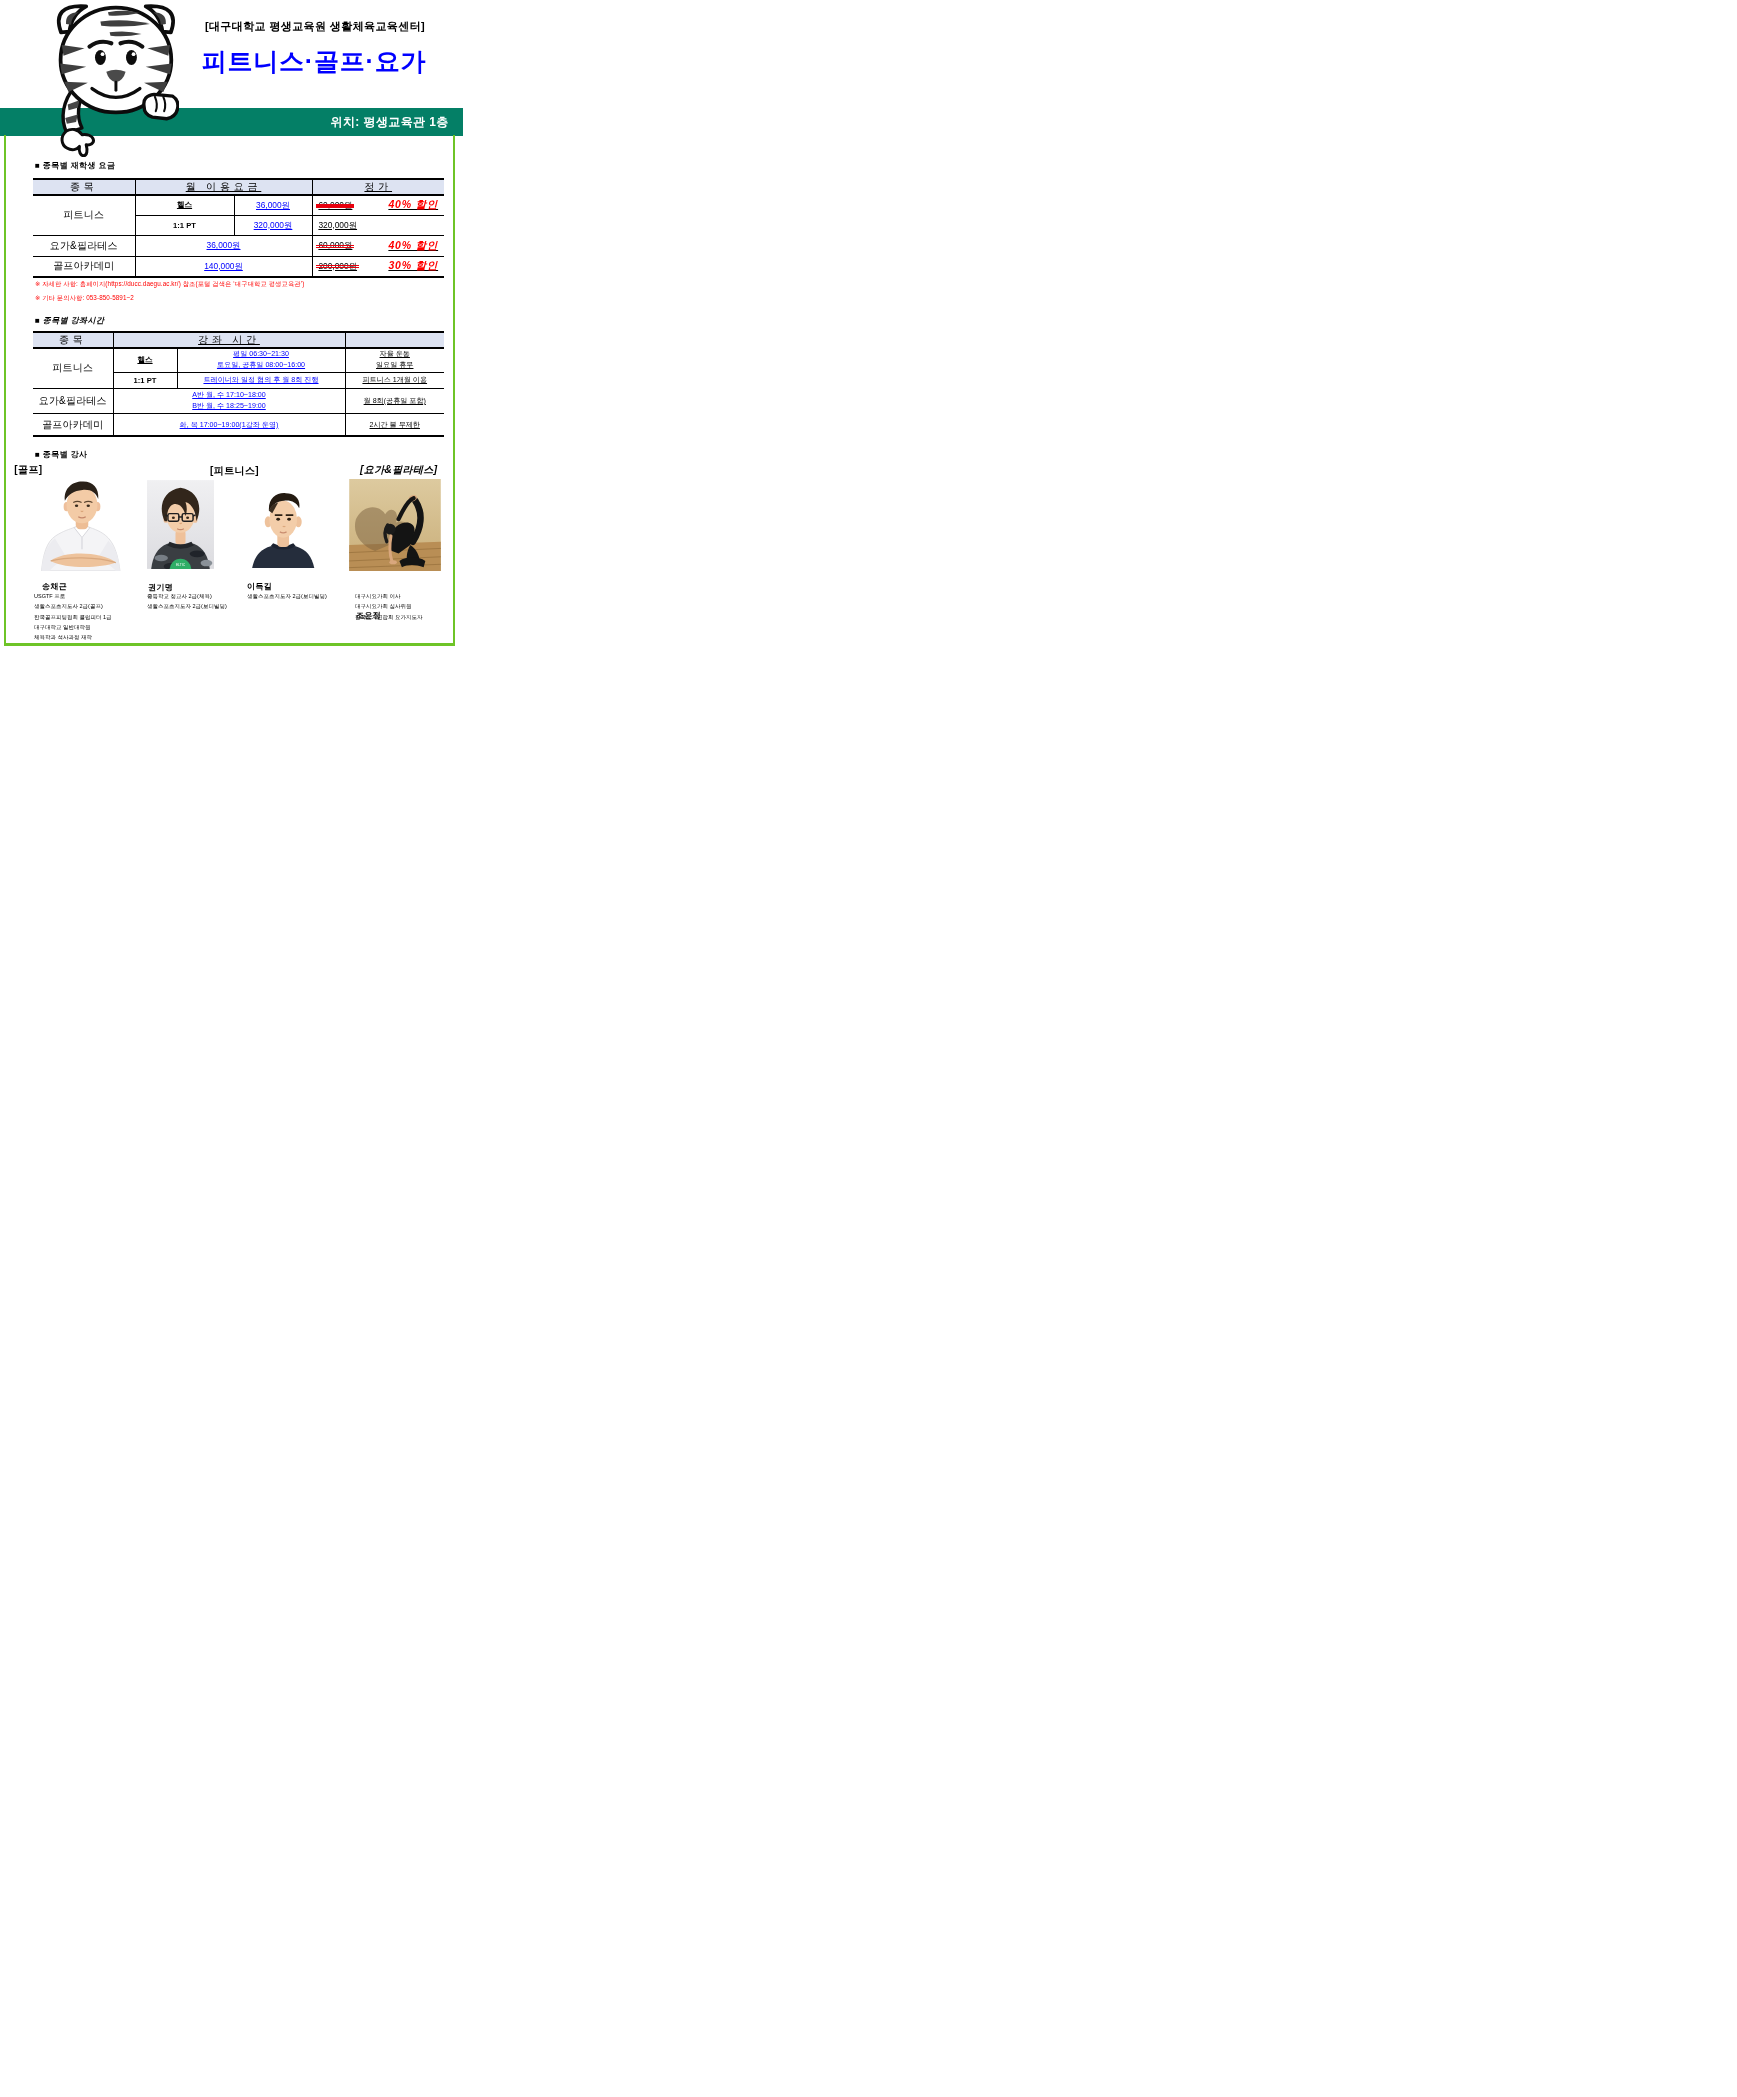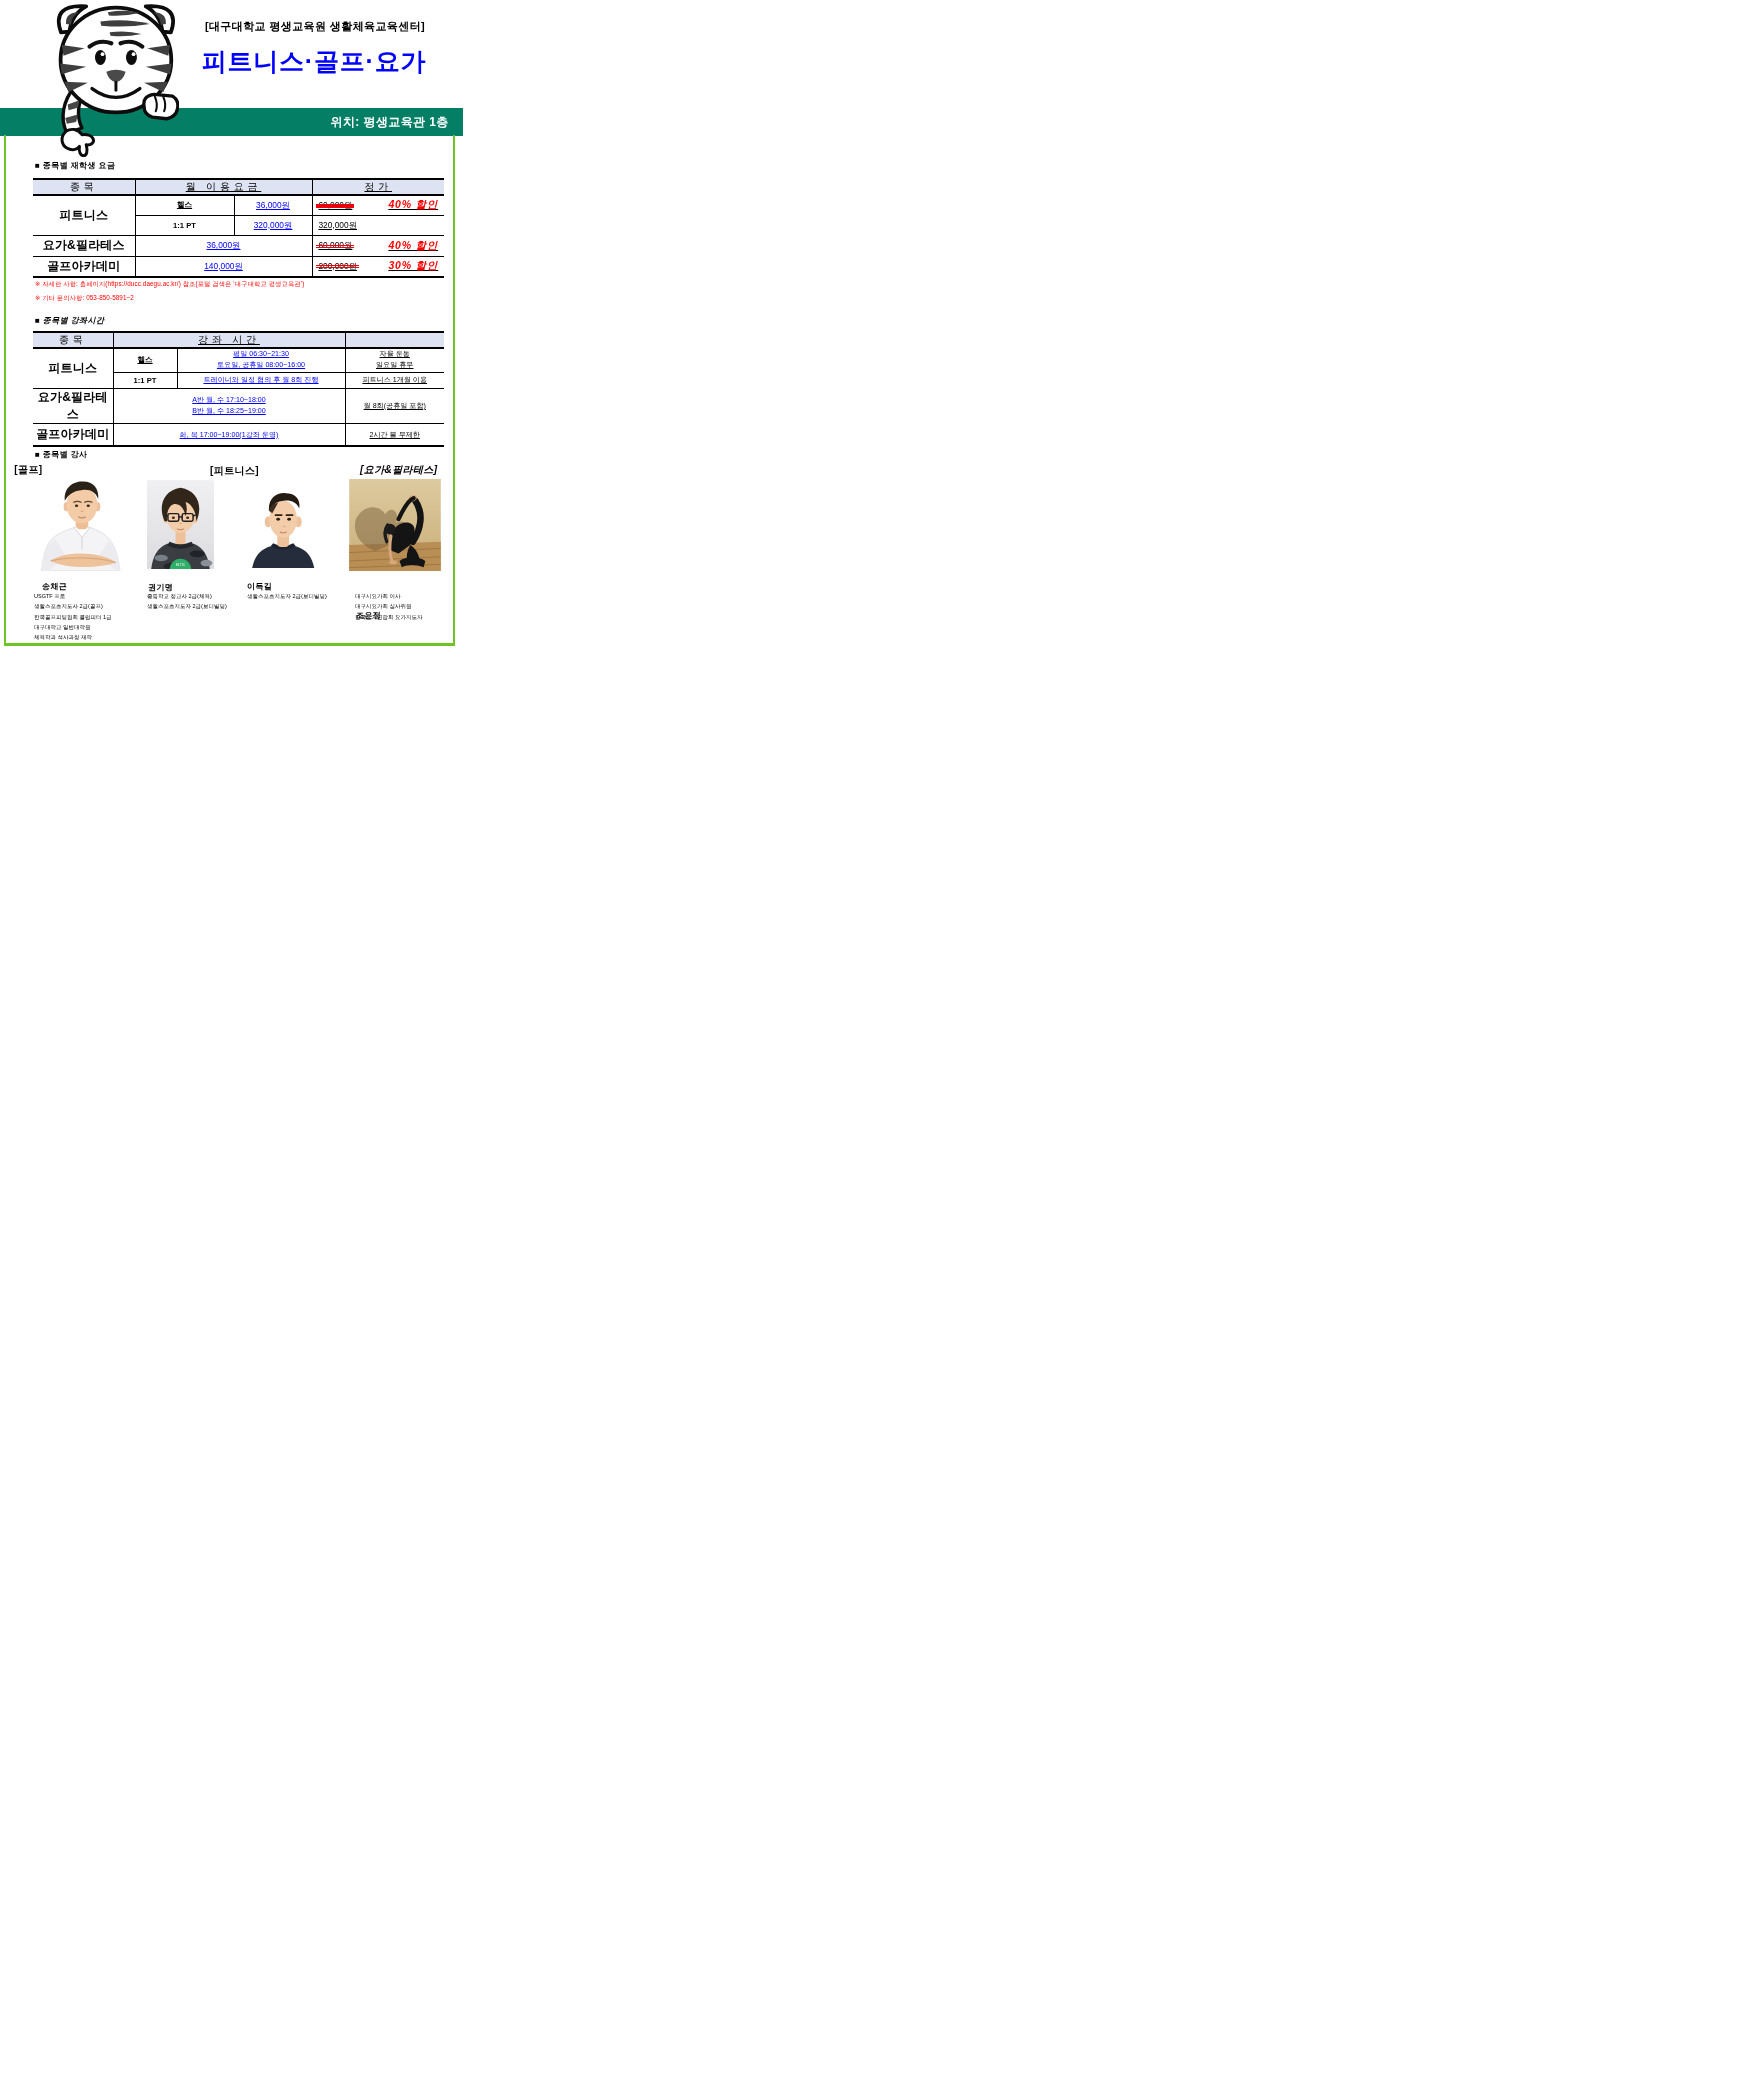--- a/index.html
+++ b/index.html
@@ -25,21 +25,21 @@
   
   .tbl { position:absolute; left:33px; table-layout:fixed; border-collapse:collapse; width:410px;
     border-top:2.1px solid #000; border-bottom:2.5px solid #000; }
   .tbl th, .tbl td { padding:0; text-align:center; vertical-align:middle; }
   .tbl th { background:#dde3f2; font-weight:normal; font-size:10px; letter-spacing:3.8px;
     border-bottom:2.5px double #000; }
   .tbl td + td, .tbl th + th { border-left:0.8px solid #000;text-decoration:underline; }
   .tbl td.keepline { border-left:0.8px solid #000; }
   tr.sep-thin  > td { border-top:0.8px solid #000; }
   tr.sep-thick > td { border-top:1.7px solid #000; }
-  .cat  { font-size:12px; font-weight:bold; letter-spacing:0.2px; }
+  .cat  { font-size:10px; font-weight:normal; letter-spacing:0.2px; }
   .sub  { font-size:7.6px; font-weight:bold; }
   .price{ font-size:8.4px; color:#0000ff; }
   .lp-flex { display:flex; align-items:center; justify-content:space-between; padding:0 5.9px; }
   .lp-plain{ font-size:8.4px; color:#000; }
   .struck { position:relative; font-size:8.4px; color:#000; white-space:nowrap; }
   .struck::before, .struck::after { content:""; position:absolute; left:-2.1px; right:-2.1px;
     height:1.3px; background:#e8000d; }
   .struck::before { top:42%; } .struck::after { top:60%; }
   .discount { color:#ff0000; font-weight:bold; font-style:italic; font-size:10.5px;
     letter-spacing:0.8px; white-space:nowrap; }

